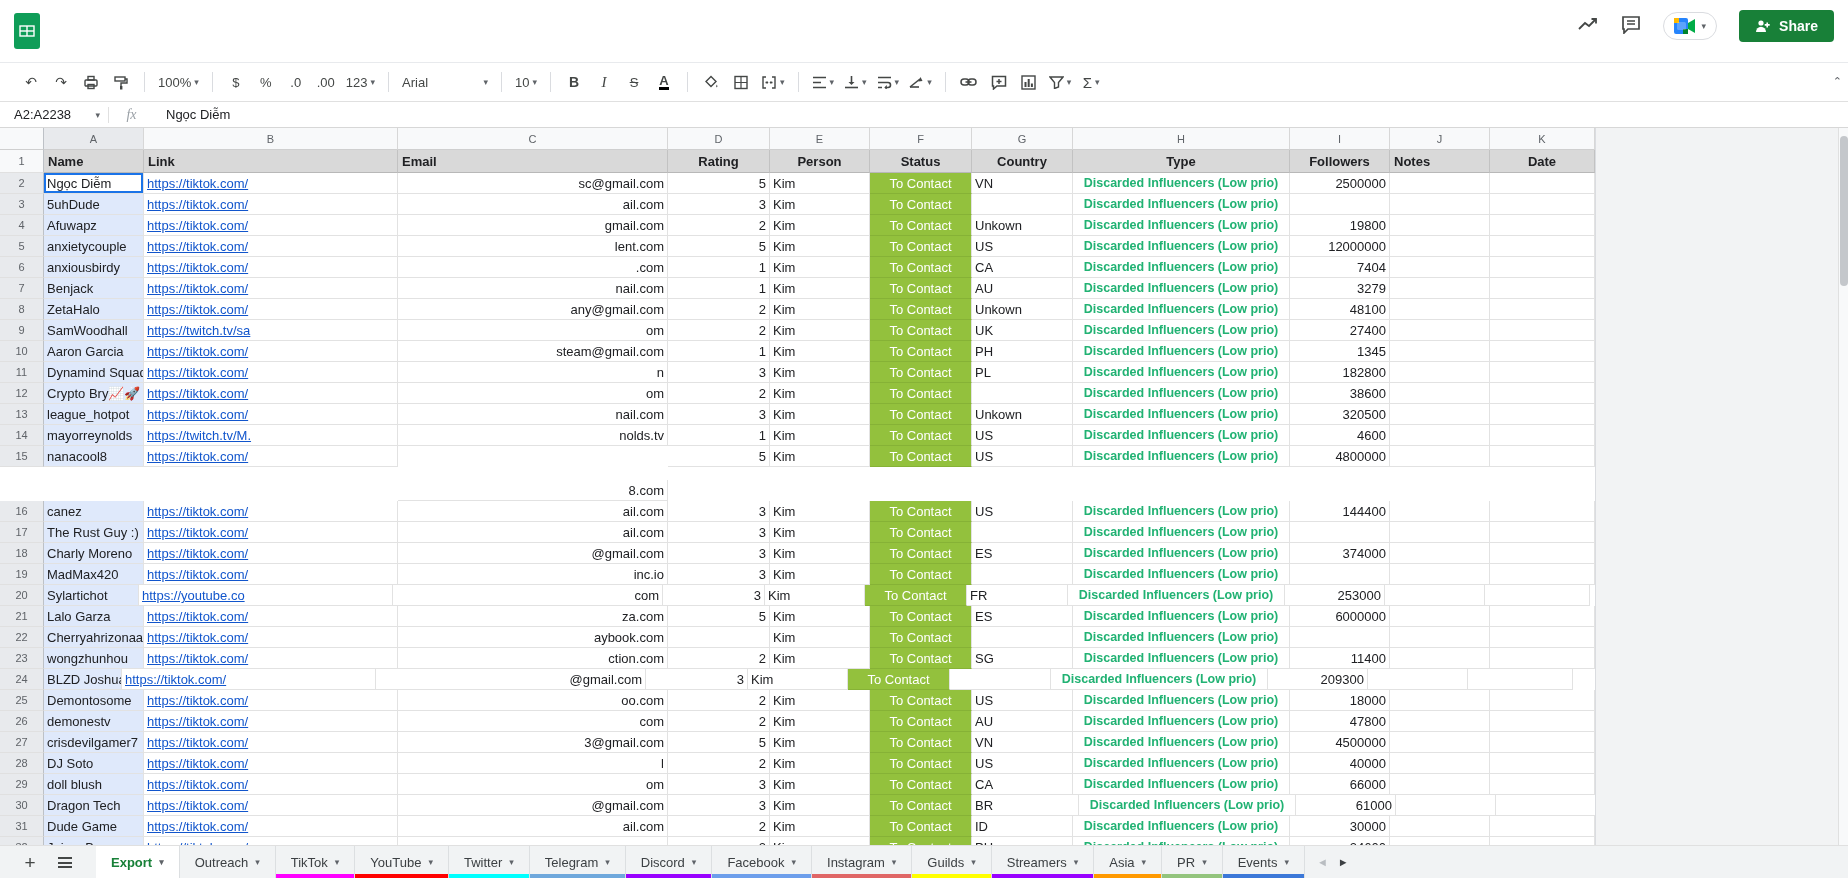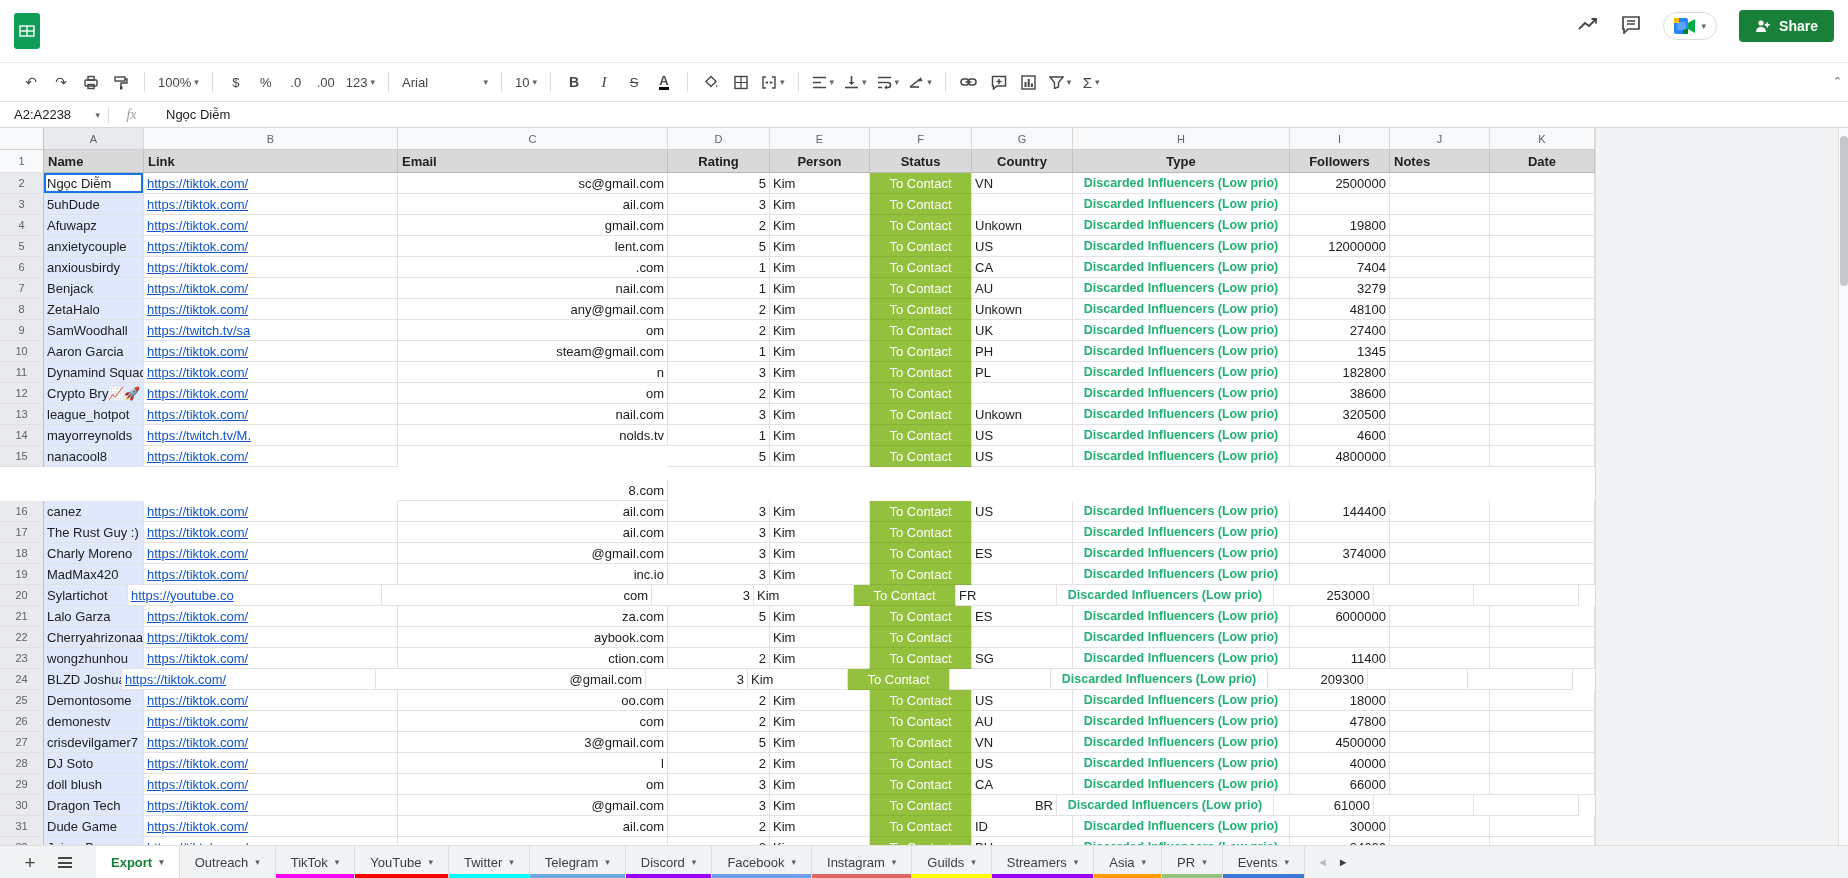--- a/index.html
+++ b/index.html
@@ -555,21 +555,21 @@
           <div class="cell c4" style="width: 100px;">Kim</div>
           <div class="cell c5 filled" style="width: 102px;">To Contact</div>
           <div class="cell c6" style="width: 101px;"></div>
           <div class="cell c7" style="width: 217px;">Discarded Influencers (Low prio)</div>
           <div class="cell c8" style="width: 100px;"></div>
           <div class="cell c9" style="width: 100px;"></div>
           <div class="cell c10" style="width: 105px;"></div>
         </div>
         <div class="grid-row">
           <div class="gut selrow" style="height: 21px;">20</div>
-          <div class="cell c0 sel" style="width: 84px;">Sylartichot</div>
+          <div class="cell c0 sel" style="width: 95px;">Sylartichot</div>
           <div class="cell c1" style="width: 254px;">https://youtube.co</div>
           <div class="cell c2" style="width: 270px;">com</div>
           <div class="cell c3" style="width: 102px;">3</div>
           <div class="cell c4" style="width: 100px;">Kim</div>
           <div class="cell c5 filled" style="width: 102px;">To Contact</div>
           <div class="cell c6" style="width: 101px;">FR</div>
           <div class="cell c7" style="width: 217px;">Discarded Influencers (Low prio)</div>
           <div class="cell c8" style="width: 100px;">253000</div>
           <div class="cell c9" style="width: 100px;"></div>
           <div class="cell c10" style="width: 105px;"></div>
@@ -701,21 +701,21 @@
           <div class="cell c10" style="width: 105px;"></div>
         </div>
         <div class="grid-row">
           <div class="gut selrow" style="height: 21px;">30</div>
           <div class="cell c0 sel" style="width: 100px;">Dragon Tech</div>
           <div class="cell c1" style="width: 254px;">https://tiktok.com/</div>
           <div class="cell c2" style="width: 270px;">@gmail.com</div>
           <div class="cell c3" style="width: 102px;">3</div>
           <div class="cell c4" style="width: 100px;">Kim</div>
           <div class="cell c5 filled" style="width: 102px;">To Contact</div>
-          <div class="cell c6" style="width: 85px; text-align: right;">BR</div>
+          <div class="cell c6" style="width: 107px;">BR</div>
           <div class="cell c7" style="width: 217px;">Discarded Influencers (Low prio)</div>
           <div class="cell c8" style="width: 100px;">61000</div>
           <div class="cell c9" style="width: 100px;"></div>
           <div class="cell c10" style="width: 105px;"></div>
         </div>
         <div class="grid-row">
           <div class="gut selrow" style="height: 21px;">31</div>
           <div class="cell c0 sel" style="width: 100px;">Dude Game</div>
           <div class="cell c1" style="width: 254px;">https://tiktok.com/</div>
           <div class="cell c2" style="width: 270px;">ail.com</div>

